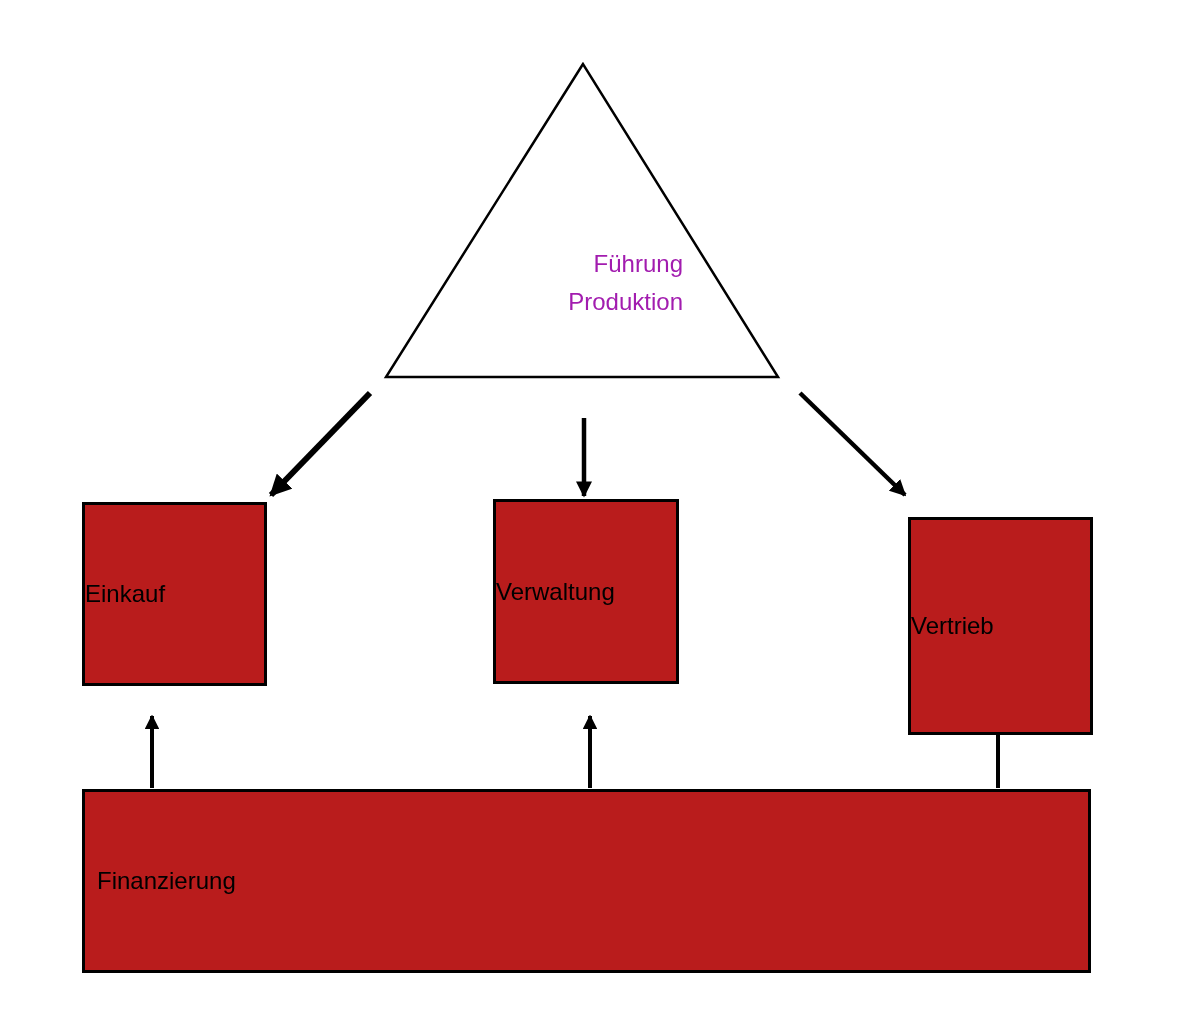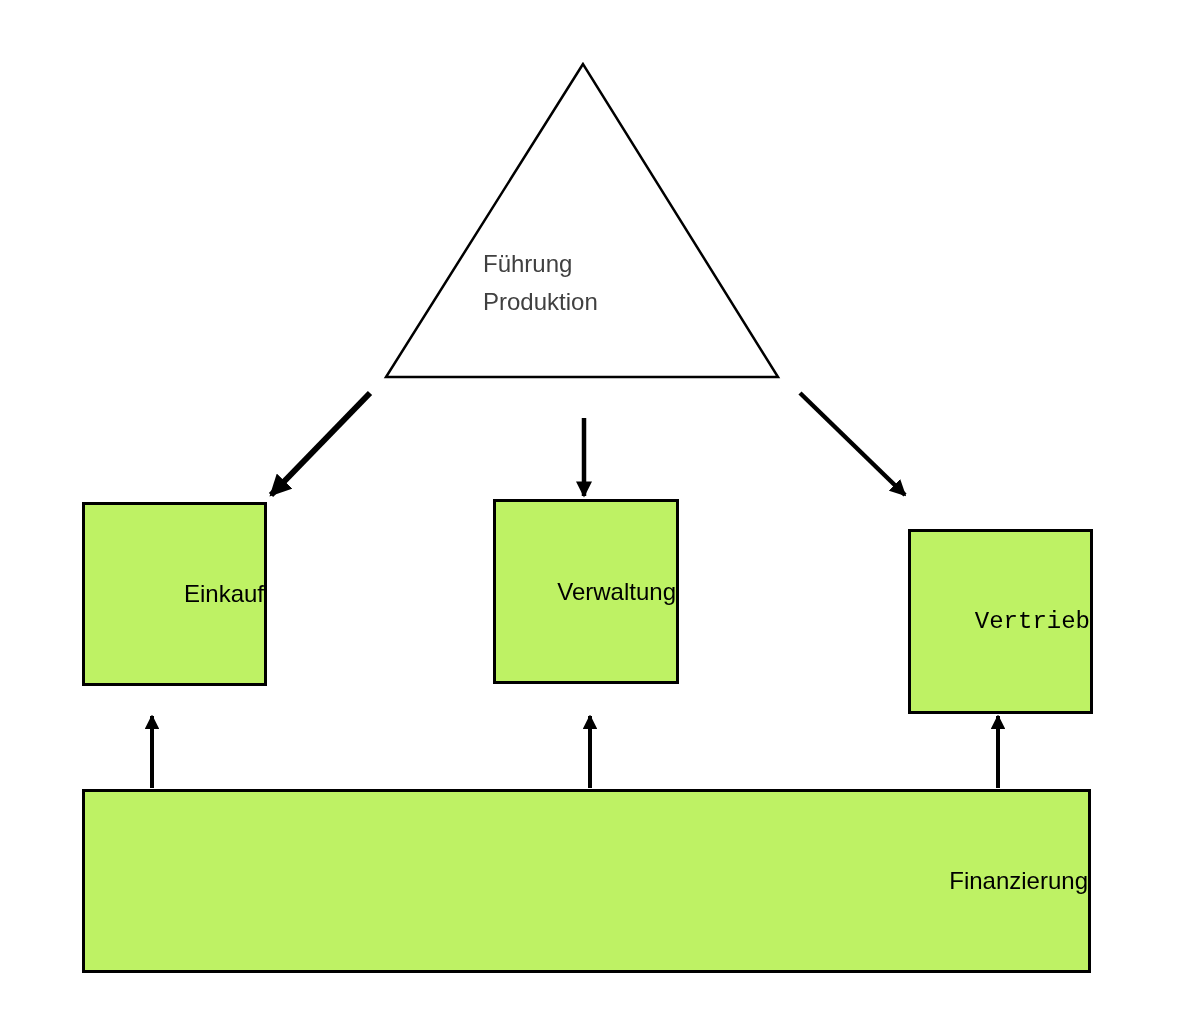--- a/index.html
+++ b/index.html
@@ -20,42 +20,42 @@
     position: absolute;
     left: 0;
     top: 0;
     width: 1194px;
     height: 1014px;
   }
   .node-box {
     position: absolute;
     box-sizing: border-box;
     border: 3px solid #000000;
-    background: #bef264;
+    background: #b91c1c;
     display: flex;
     align-items: center;
-    justify-content: flex-end;
+    justify-content: flex-start;
     text-align: center;
     font-size: 24px;
     line-height: 1.25;
     color: #000000;
   }
   #node-purchasing  { left: 82px;  top: 502px; width: 185px;  height: 184px; }
   #node-production  { left: 493px; top: 499px; width: 186px;  height: 185px; }
-  #node-sales       { left: 908px; top: 529px; width: 185px;  height: 185px; font-family: Liberation Mono, monospace; }
+  #node-sales       { left: 908px; top: 517px; width: 185px;  height: 218px; }
   #node-financing   { left: 82px;  top: 789px; width: 1009px; height: 184px; padding-left: 12px; }
   #leadership-label {
     position: absolute;
     left: 483px;
     top: 245px;
     width: 200px;
-    text-align: left;
+    text-align: right;
     font-size: 24px;
     line-height: 38px;
-    color: #404040;
+    color: #a21caf;
   }
 </style>
 </head>
 <body>
 
 <div id="canvas">
 
   <svg id="shapes" viewBox="0 0 1194 1014" xmlns="http://www.w3.org/2000/svg">
     <defs>
       <marker id="ah" viewBox="0 0 10 10" refX="9" refY="5" markerWidth="3.6" markerHeight="3.6" orient="auto-start-reverse">

